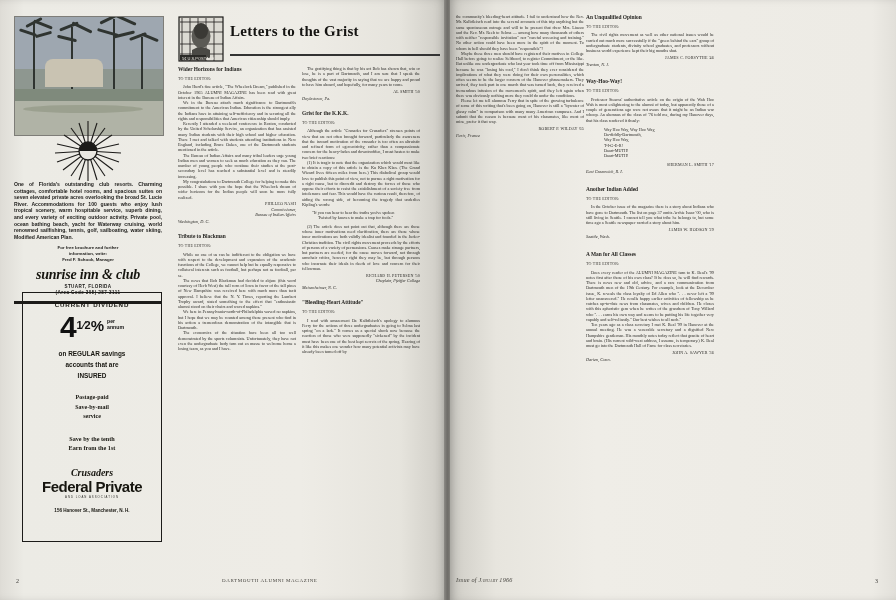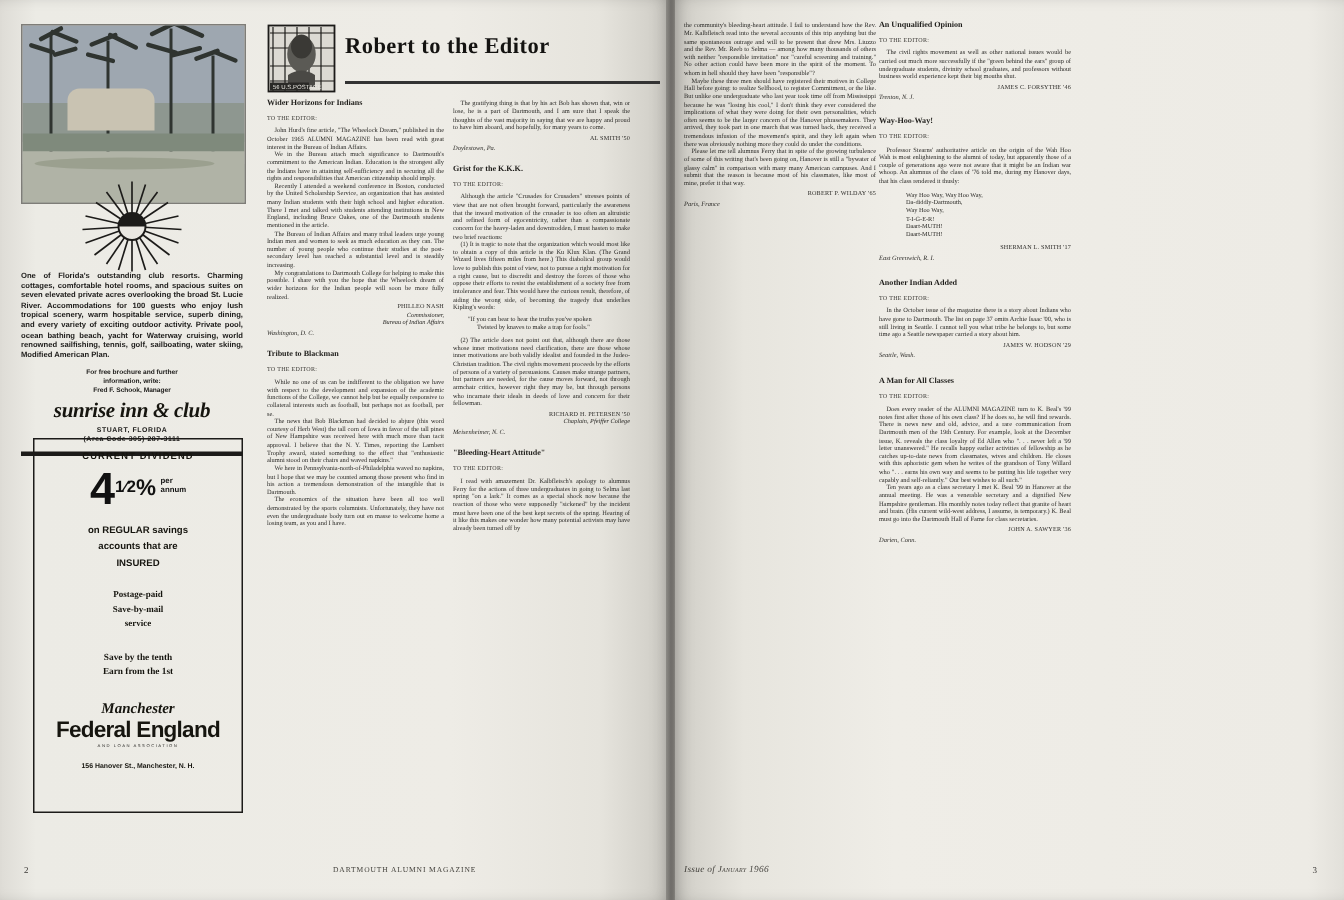--- a/index.html
+++ b/index.html
@@ -196,22 +196,22 @@
       <div class="mf-blk">
         <div>Postage-paid</div>
         <div>Save-by-mail</div>
         <div>service</div>
       </div>
       <div class="mf-blk2">
         <div>Save by the tenth</div>
         <div>Earn from the 1st</div>
       </div>
       <div class="mf-logo">
-        <div class="l1">Manchester</div>
-        <div class="l2">Federal England</div>
+        <div class="l1">Crusaders</div>
+        <div class="l2">Federal Private</div>
         <div class="l3">AND  LOAN  ASSOCIATION</div>
       </div>
       <div class="mf-addr">156 Hanover St., Manchester, N. H.</div>
     </div>
 
     <div class="masthead">
       <div class="stamp">
         <svg width="46" height="48" viewBox="0 0 46 48">
           <rect x="1" y="1" width="44" height="44" fill="#dcdad3" stroke="#1c1b19" stroke-width="1.2"></rect>
           <g stroke="#1c1b19" stroke-width=".8">
@@ -225,21 +225,21 @@
             <line x1="2" y1="28" x2="45" y2="28"></line>
               <line x1="2" y1="38" x2="45" y2="38"></line>
           </g>
           <ellipse cx="23" cy="20" rx="9.5" ry="12" fill="#5b5a55"></ellipse>
           <ellipse cx="23" cy="15" rx="7" ry="8" fill="#3a3935"></ellipse>
           <path d="M14 34 q9 -6 18 0 l0 8 l-18 0 z" fill="#4a4945"></path>
           <rect x="2" y="39" width="26" height="5.5" fill="#2a2926"></rect>
           <text x="4" y="43.6" font-family="Liberation Sans, sans-serif" font-size="4" fill="#e9e7e1">5¢ U.S.POSTAGE</text>
         </svg>
       </div>
-      <h1>Robert to the Editor</h1>
+      <h1>Letters to the Grist</h1>
       <div class="mast-rule"></div>
     </div>
 
     <div class="col body-txt" style="left:178px;top:66px;width:118px;">
       <div class="letter-title" style="margin-top:0">Wider Horizons for Indians</div>
       <div class="to-editor">To the Editor:</div>
       <p>John Hurd's fine article, "The Wheelock Dream," published in the October 1965 ALUMNI MAGAZINE has been read with great interest in the Bureau of Indian Affairs.</p>
       <p>We in the Bureau attach much significance to Dartmouth's commitment to the American Indian. Education is the strongest ally the Indians have in attaining self-sufficiency and in securing all the rights and responsibilities that American citizenship should imply.</p>
       <p>Recently I attended a weekend conference in Boston, conducted by the United Scholarship Service, an organization that has assisted many Indian students with their high school and higher education. There I met and talked with students attending institutions in New England, including Bruce Oakes, one of the Dartmouth students mentioned in the article.</p>
       <p>The Bureau of Indian Affairs and many tribal leaders urge young Indian men and women to seek as much education as they can. The number of young people who continue their studies at the post-secondary level has reached a substantial level and is steadily increasing.</p>

